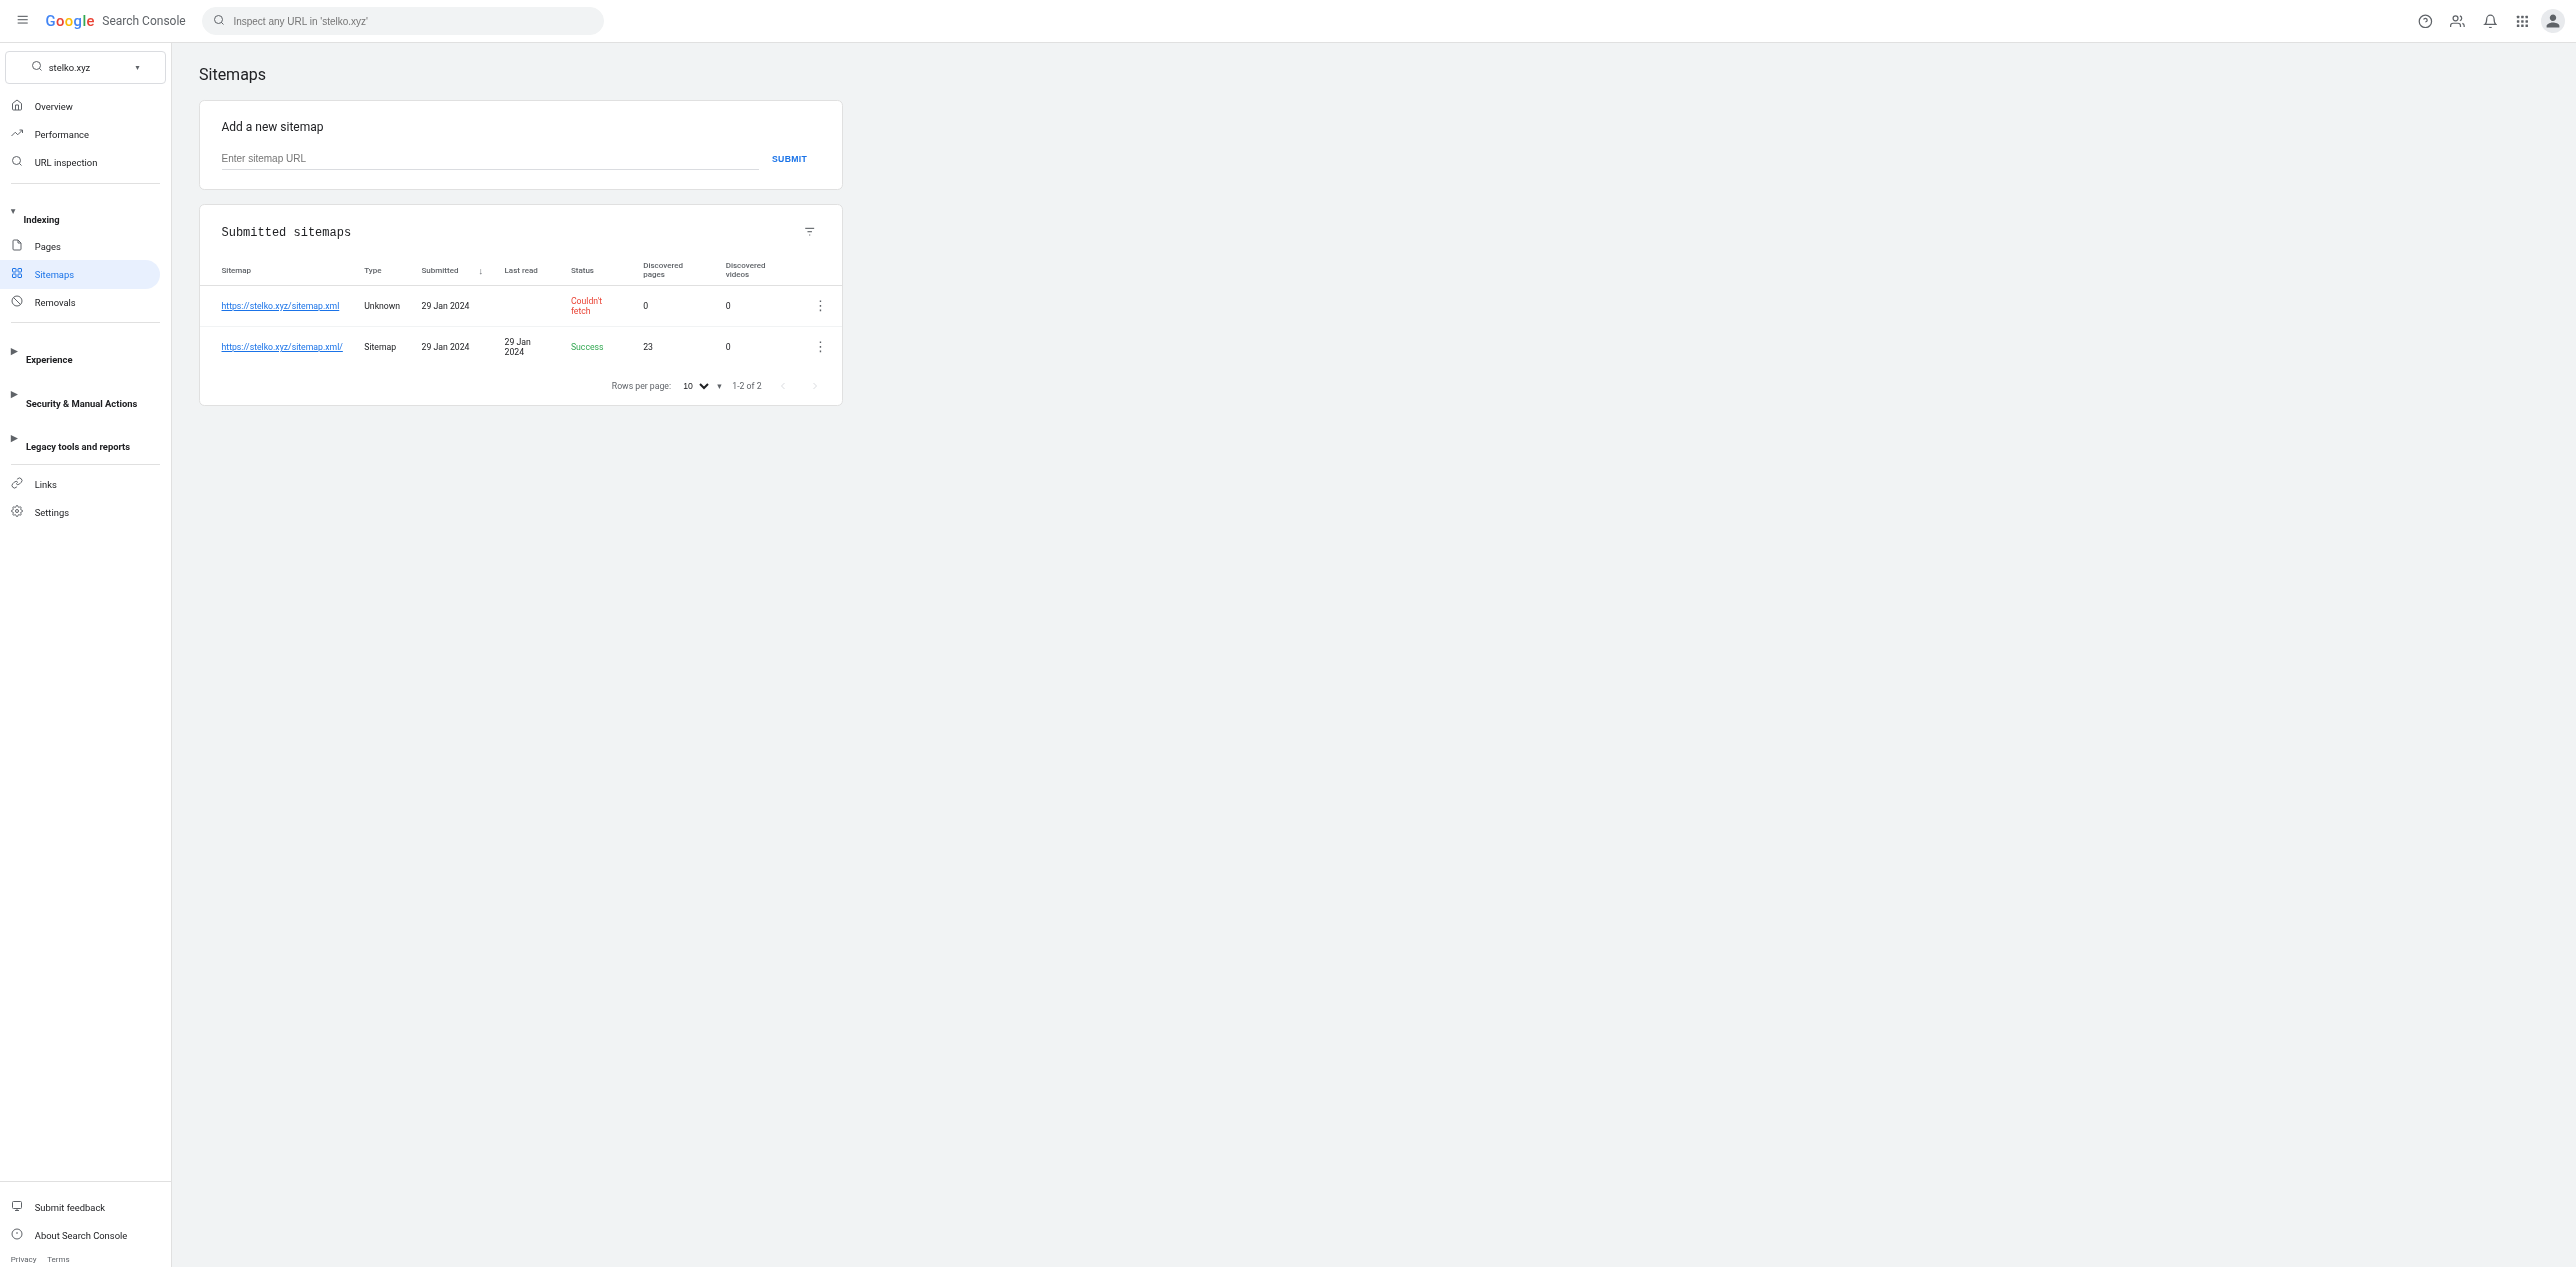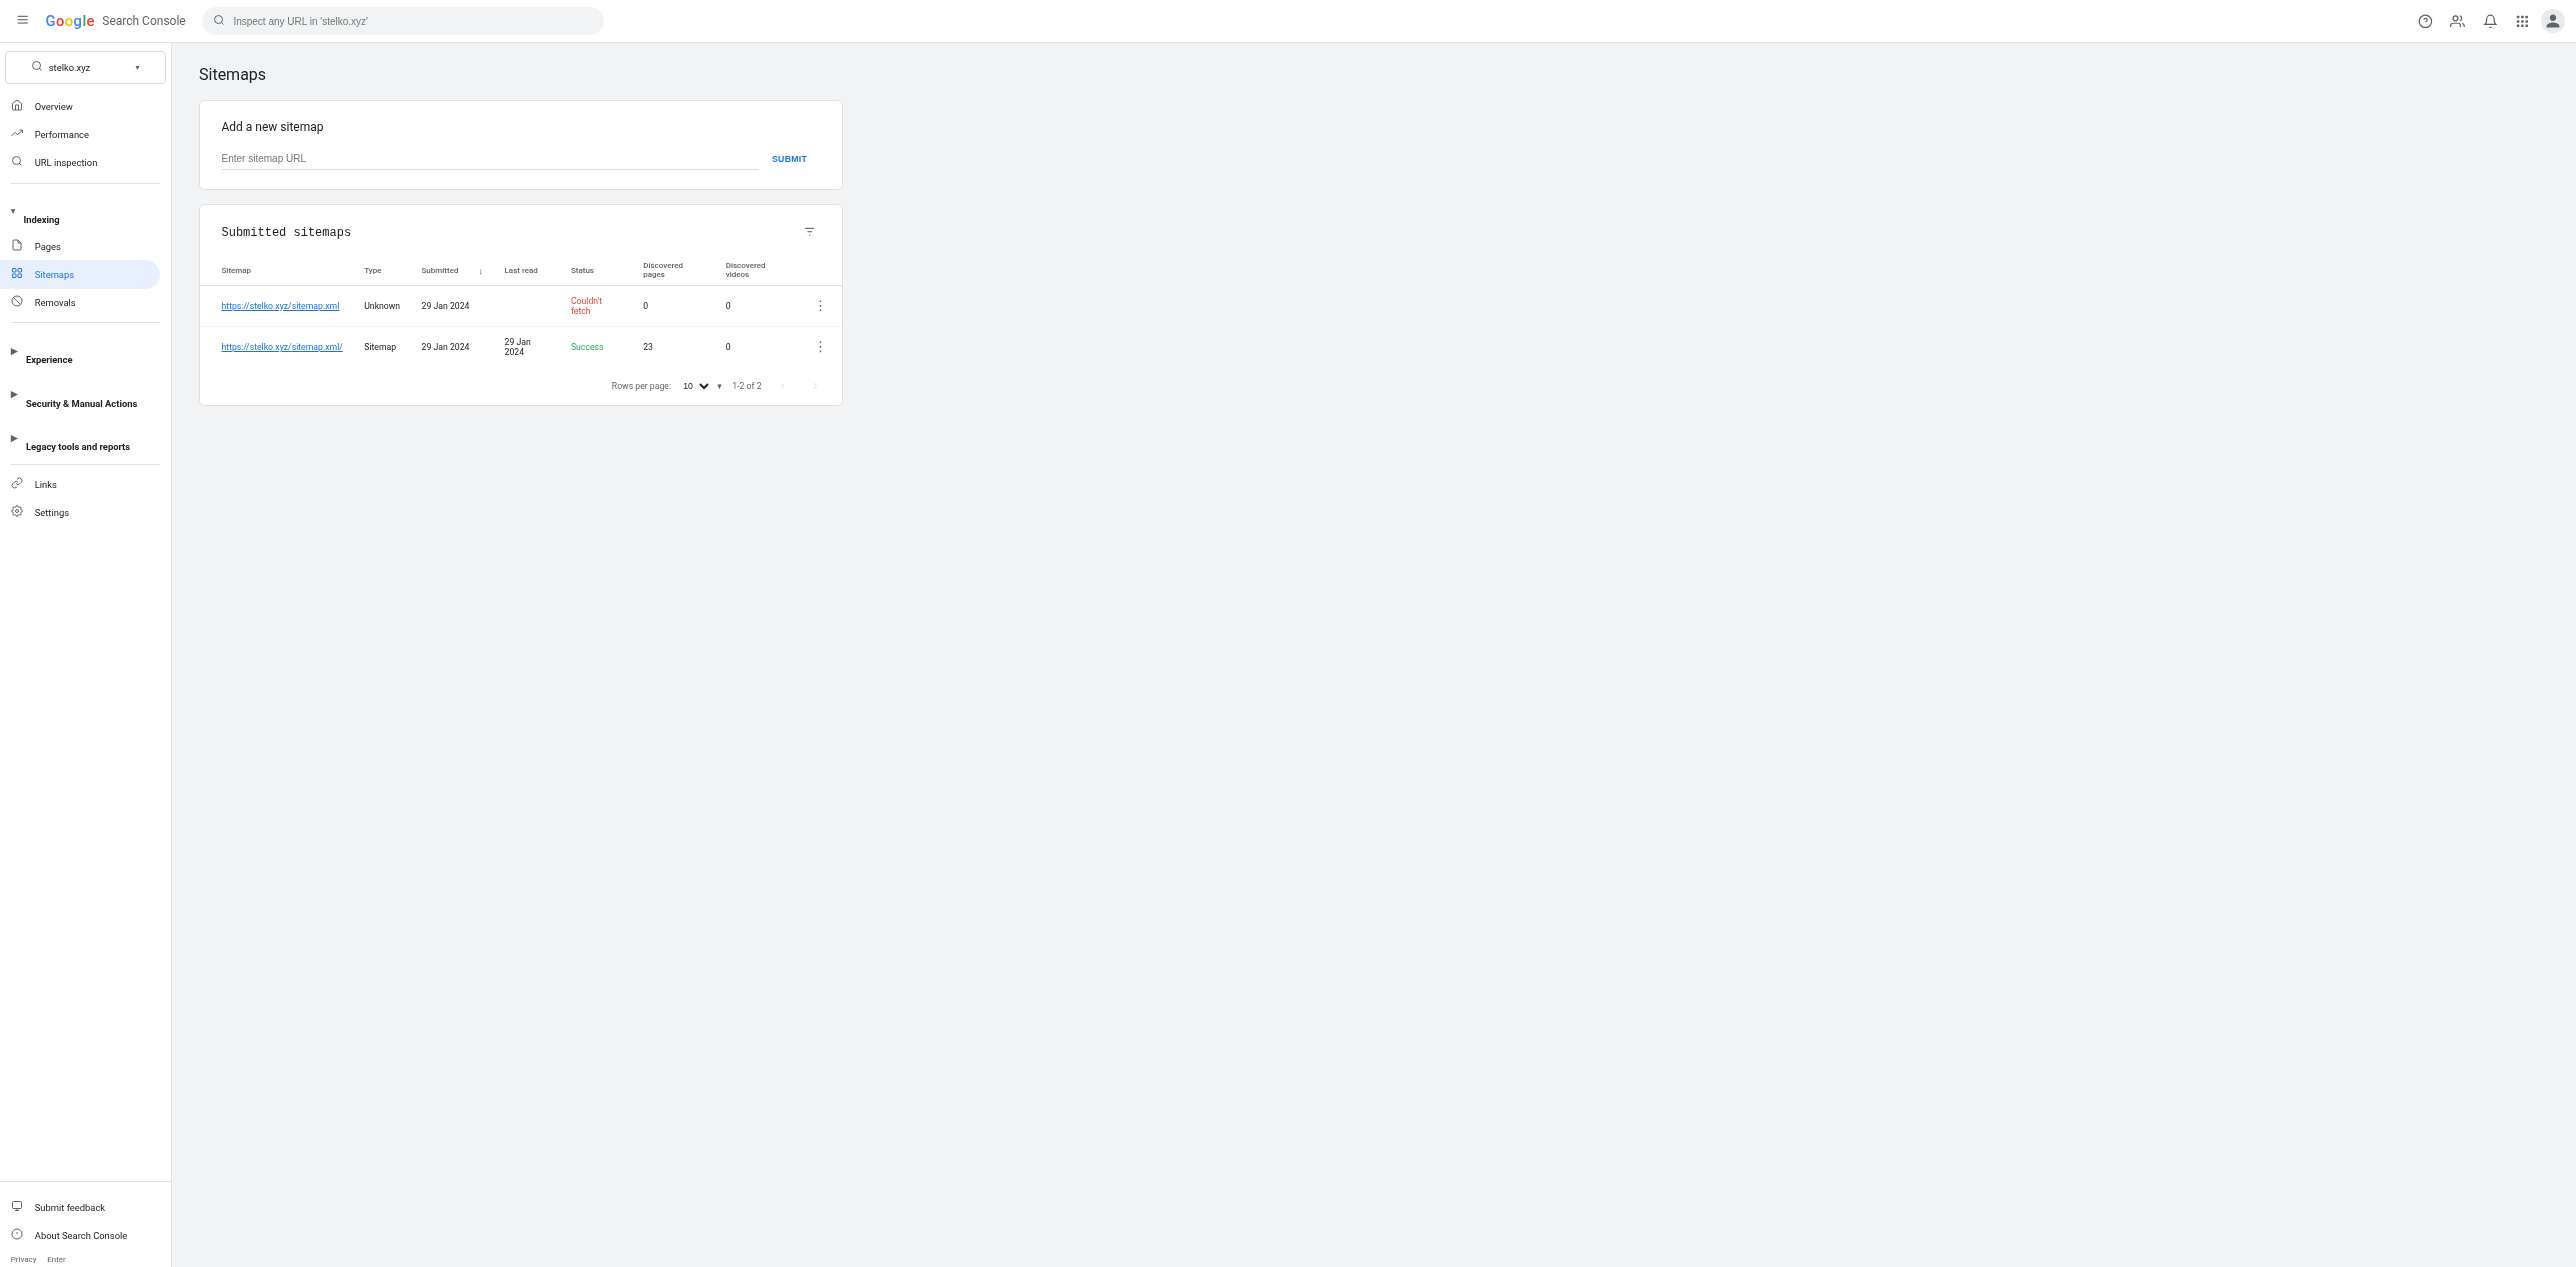--- a/index.html
+++ b/index.html
@@ -375,21 +375,21 @@
         <svg width="12" height="12" viewBox="0 0 24 24" fill="none" stroke="#5f6368" stroke-width="2">
           <circle cx="12" cy="12" r="10"></circle>
           <line x1="12" y1="8" x2="12" y2="12"></line>
           <line x1="12" y1="16" x2="12.01" y2="16" stroke-width="3"></line>
         </svg>
       </span>
       <span class="nav-label">About Search Console</span>
     </div>
     <div class="sidebar-footer">
       <a class="footer-link" href="#">Privacy</a>
-      <a class="footer-link" href="#">Enter</a>
+      <a class="footer-link" href="#">Terms</a>
     </div>
   </div>
 </div>
 
 <div class="app-body">
   <div class="main-content">
     <h1 class="page-title">Sitemaps</h1>
 
     <div class="card add-sitemap-card">
       <h2 class="add-sitemap-title">Add a new sitemap</h2>

